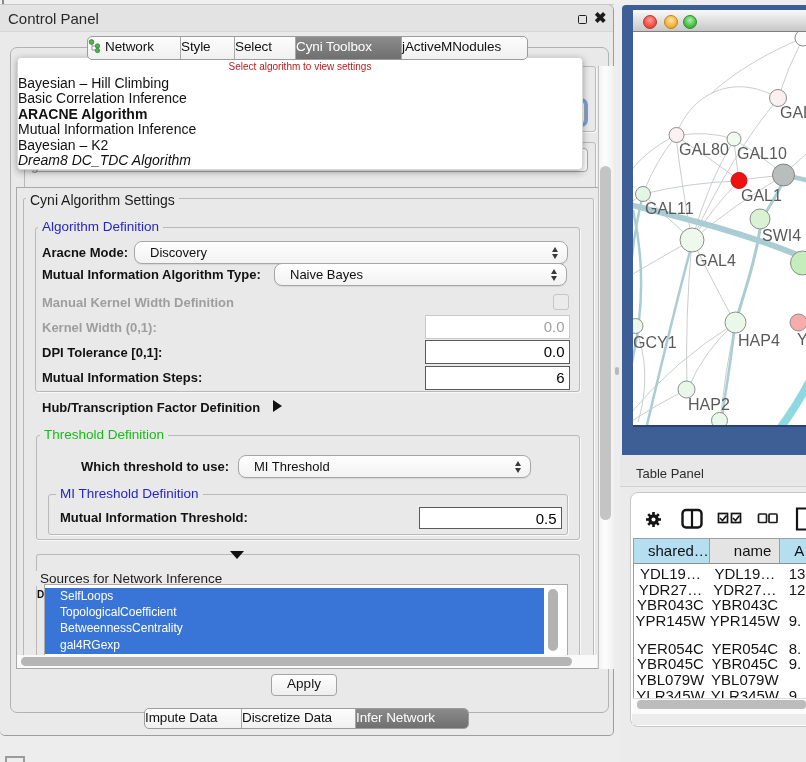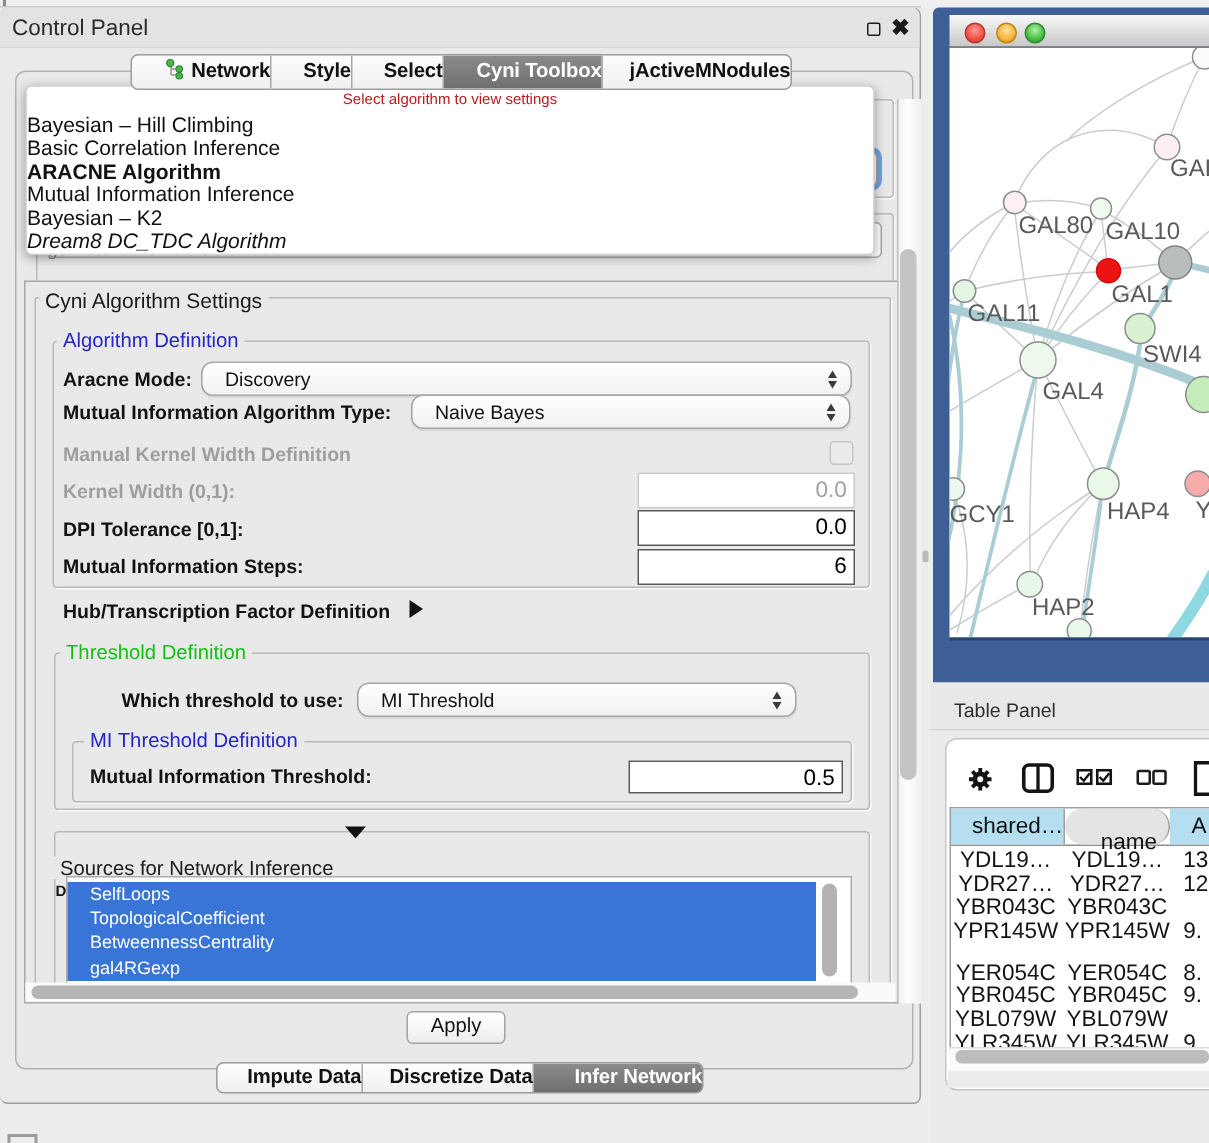--- a/index.html
+++ b/index.html
@@ -3,21 +3,21 @@
 <meta charset="utf-8">
 <style>
   html,body{margin:0;padding:0;}
   body{width:806px;height:762px;overflow:hidden;background:#ededed;
        font-family:"Liberation Sans",sans-serif;}
   .abs{position:absolute;}
   #stage{position:relative;width:806px;height:762px;overflow:hidden;}
   
   .seg{position:absolute;display:flex;height:22px;border:1px solid #9c9c9c;border-radius:5px;
        background:linear-gradient(#fdfdfd,#f0f0f0);overflow:hidden;z-index:5;}
-  .seg div{display:flex;align-items:center;justify-content:flex-end;font-size:13.5px;color:#111;font-weight:bold;letter-spacing:-0.1px;padding-bottom:3px;
+  .seg div{display:flex;align-items:center;justify-content:flex-start;font-size:13.5px;color:#111;font-weight:normal;letter-spacing:-0.1px;padding-bottom:3px;
        border-right:1px solid #a8a8a8;white-space:nowrap;}
   .seg div:last-child{border-right:none;}
   .seg div.sel{background:linear-gradient(#8b8b8b,#6f6f6f);color:#fff;}
   
   .grp{position:absolute;border:1px solid #b9b9b9;border-radius:3px;
        box-shadow:inset 0 0 0 0 #fff, 1px 1px 0 rgba(255,255,255,.7);}
   .grplab{position:absolute;background:#e9e9e9;padding:0 4px;font-size:14px;color:#1b1b1b;white-space:nowrap;}
   .lab{position:absolute;font-size:13px;font-weight:bold;color:#121212;white-space:nowrap;}
   .combo{position:absolute;background:linear-gradient(#ffffff,#f3f3f3 90%);border:1px solid #a6a6a6;border-radius:8px;
        font-size:13px;color:#111;box-shadow:0 1px 1px rgba(0,0,0,.08);}
@@ -301,21 +301,21 @@
       <rect x="125.5" y="14" width="8" height="8.5" rx="1"></rect>
       <rect x="136" y="14" width="8" height="8.5" rx="1"></rect>
     </g>
 
     <path d="M164,8.5 h10 l6,6 v15 h-16 z" fill="none" stroke="#141414" stroke-width="2.2"></path>
   </svg>
 
   <div class="abs" style="left:633px;top:538px;width:173px;height:163px;background:#fff;border-left:1px solid #9f9f9f;border-top:1px solid #9f9f9f;overflow:hidden;">
     <div style="display:flex;height:24px;border-bottom:1px solid #8f8f8f;font-size:15px;color:#111;text-align:center;">
       <div style="width:75px;background:#b5dff0;border-right:1px solid #9f9f9f;padding-top:3px;text-indent:14px;">shared…</div>
-      <div style="width:78px;background:#e4e4e4;border-right:1px solid #9f9f9f;padding-top:14px;text-indent:16px;border-radius:12px;">name</div>
+      <div style="width:78px;background:#e4e4e4;border-right:1px solid #9f9f9f;padding-top:3px;text-indent:16px;">name</div>
       <div style="width:30px;background:#b5dff0;padding-top:3px;text-align:left;text-indent:14px;">A</div>
     </div>
     <div id="trows" style="font-size:15px;color:#141414;">
     <div style="display:flex;height:15.7px;overflow:hidden;">
           <div style="width:76px;text-align:center;padding-top:1px;">YDL19…</div>
           <div style="width:79px;text-align:center;padding-top:1px;">YDL19…</div>
           <div style="width:19px;padding-top:1px;padding-left:6px;">13</div>
         </div>
     <div style="display:flex;height:15.7px;overflow:hidden;">
           <div style="width:76px;text-align:center;padding-top:1px;">YDR27…</div>

